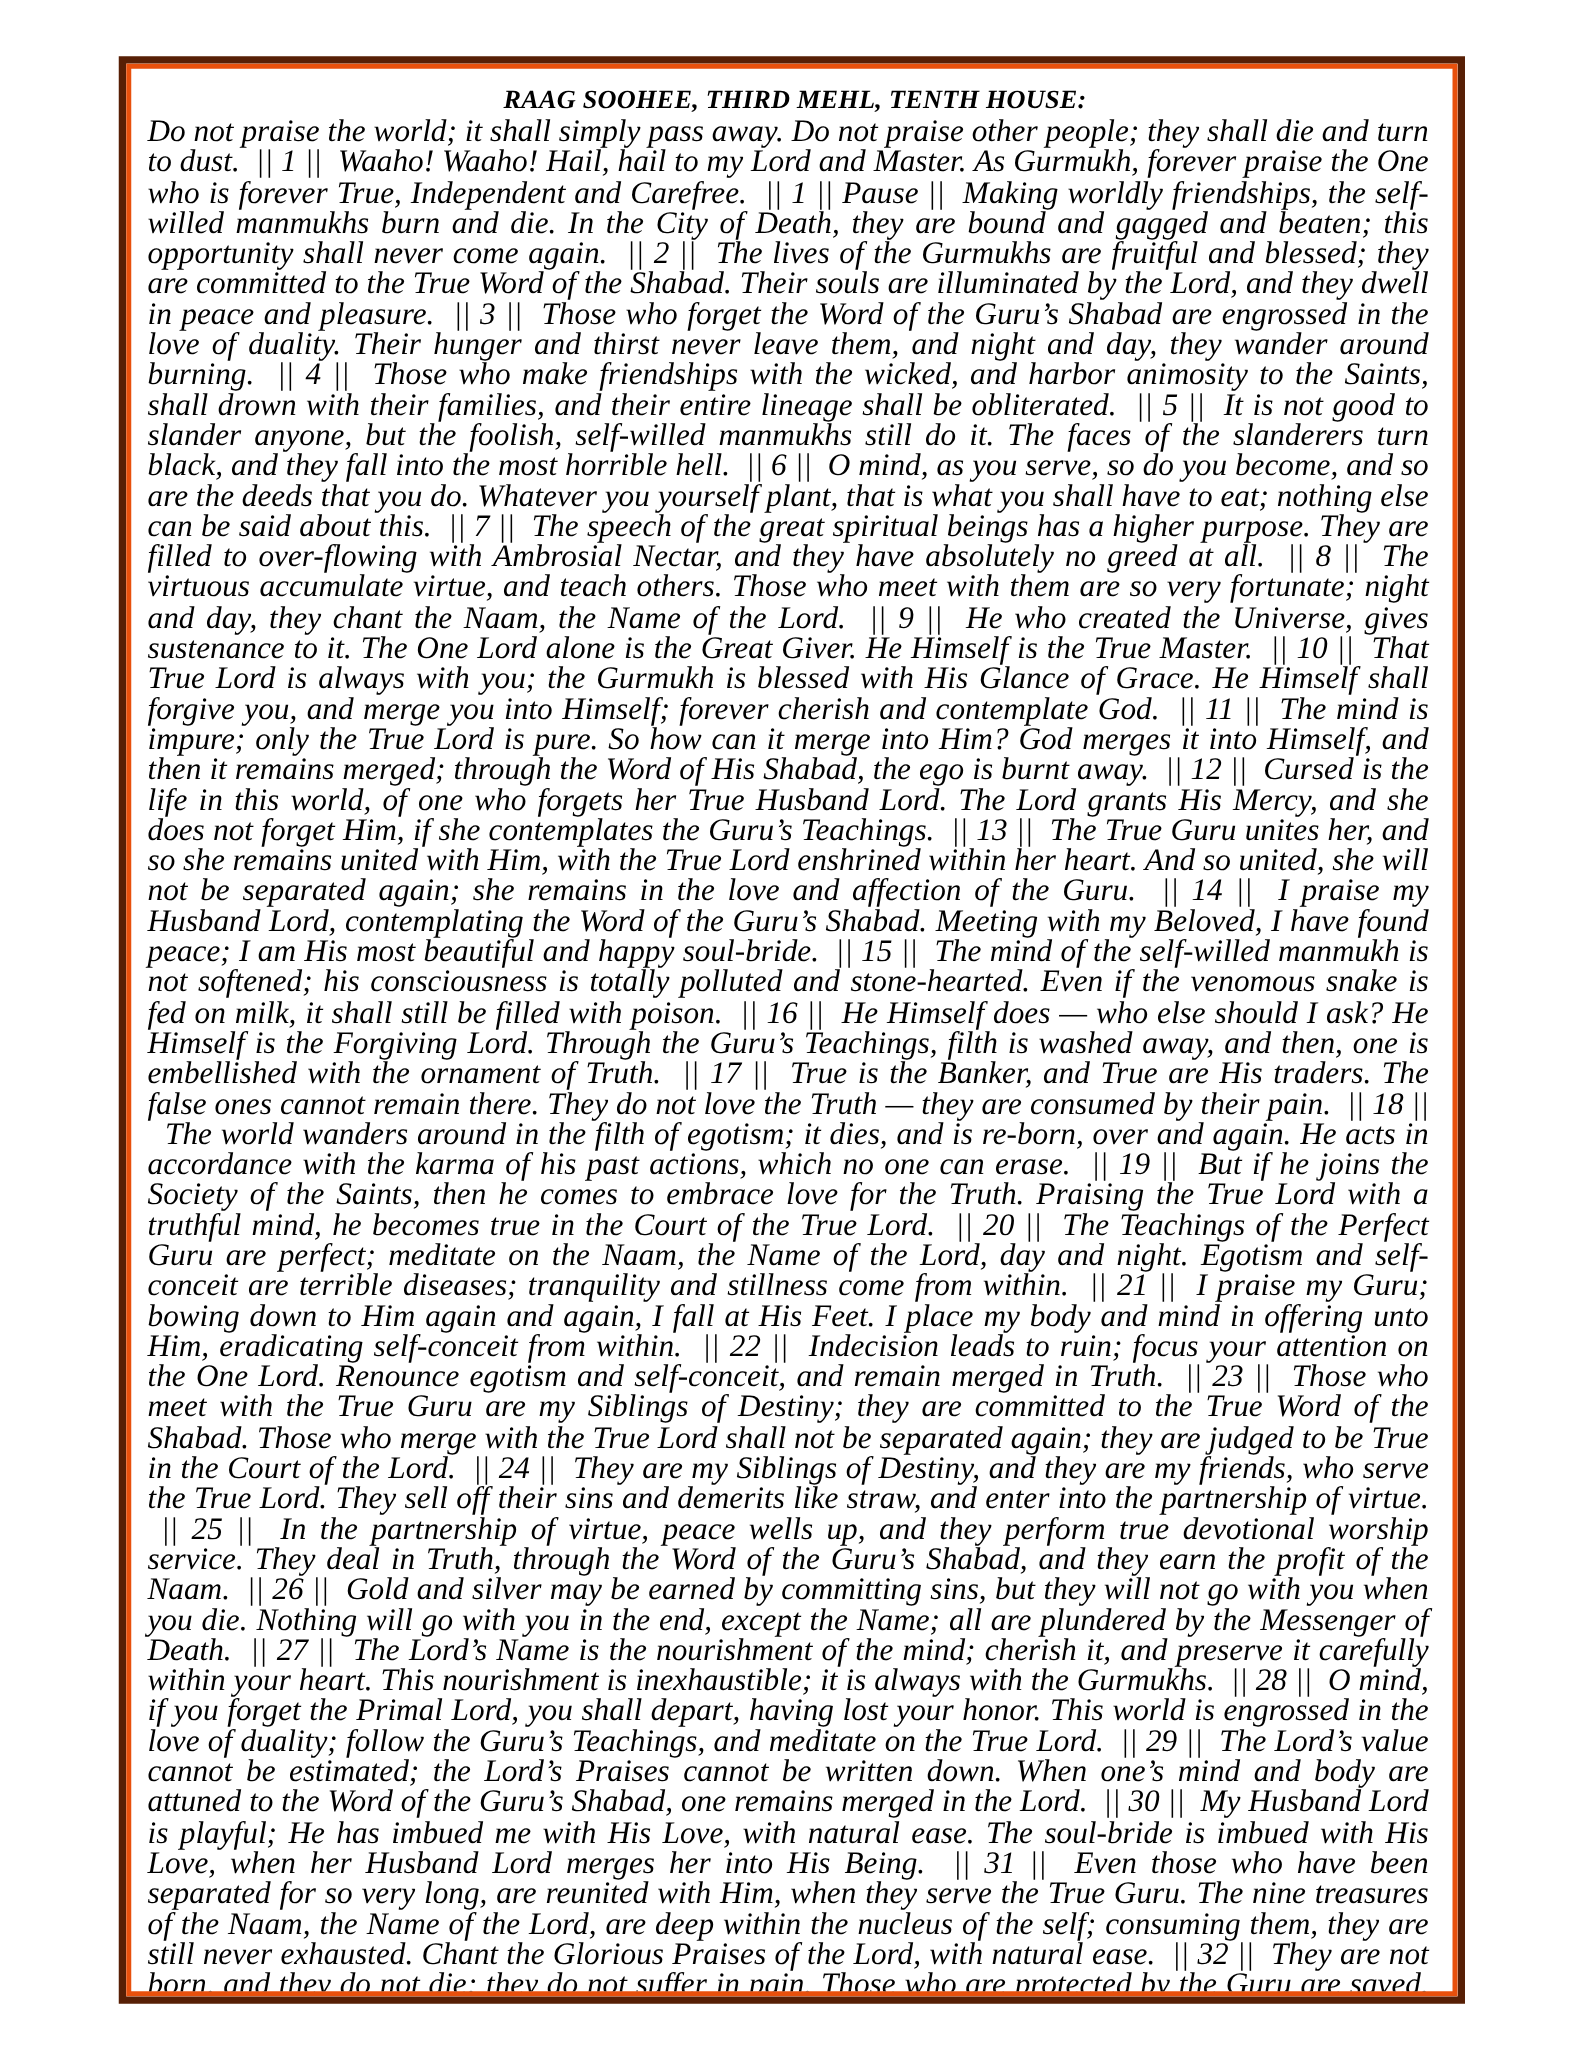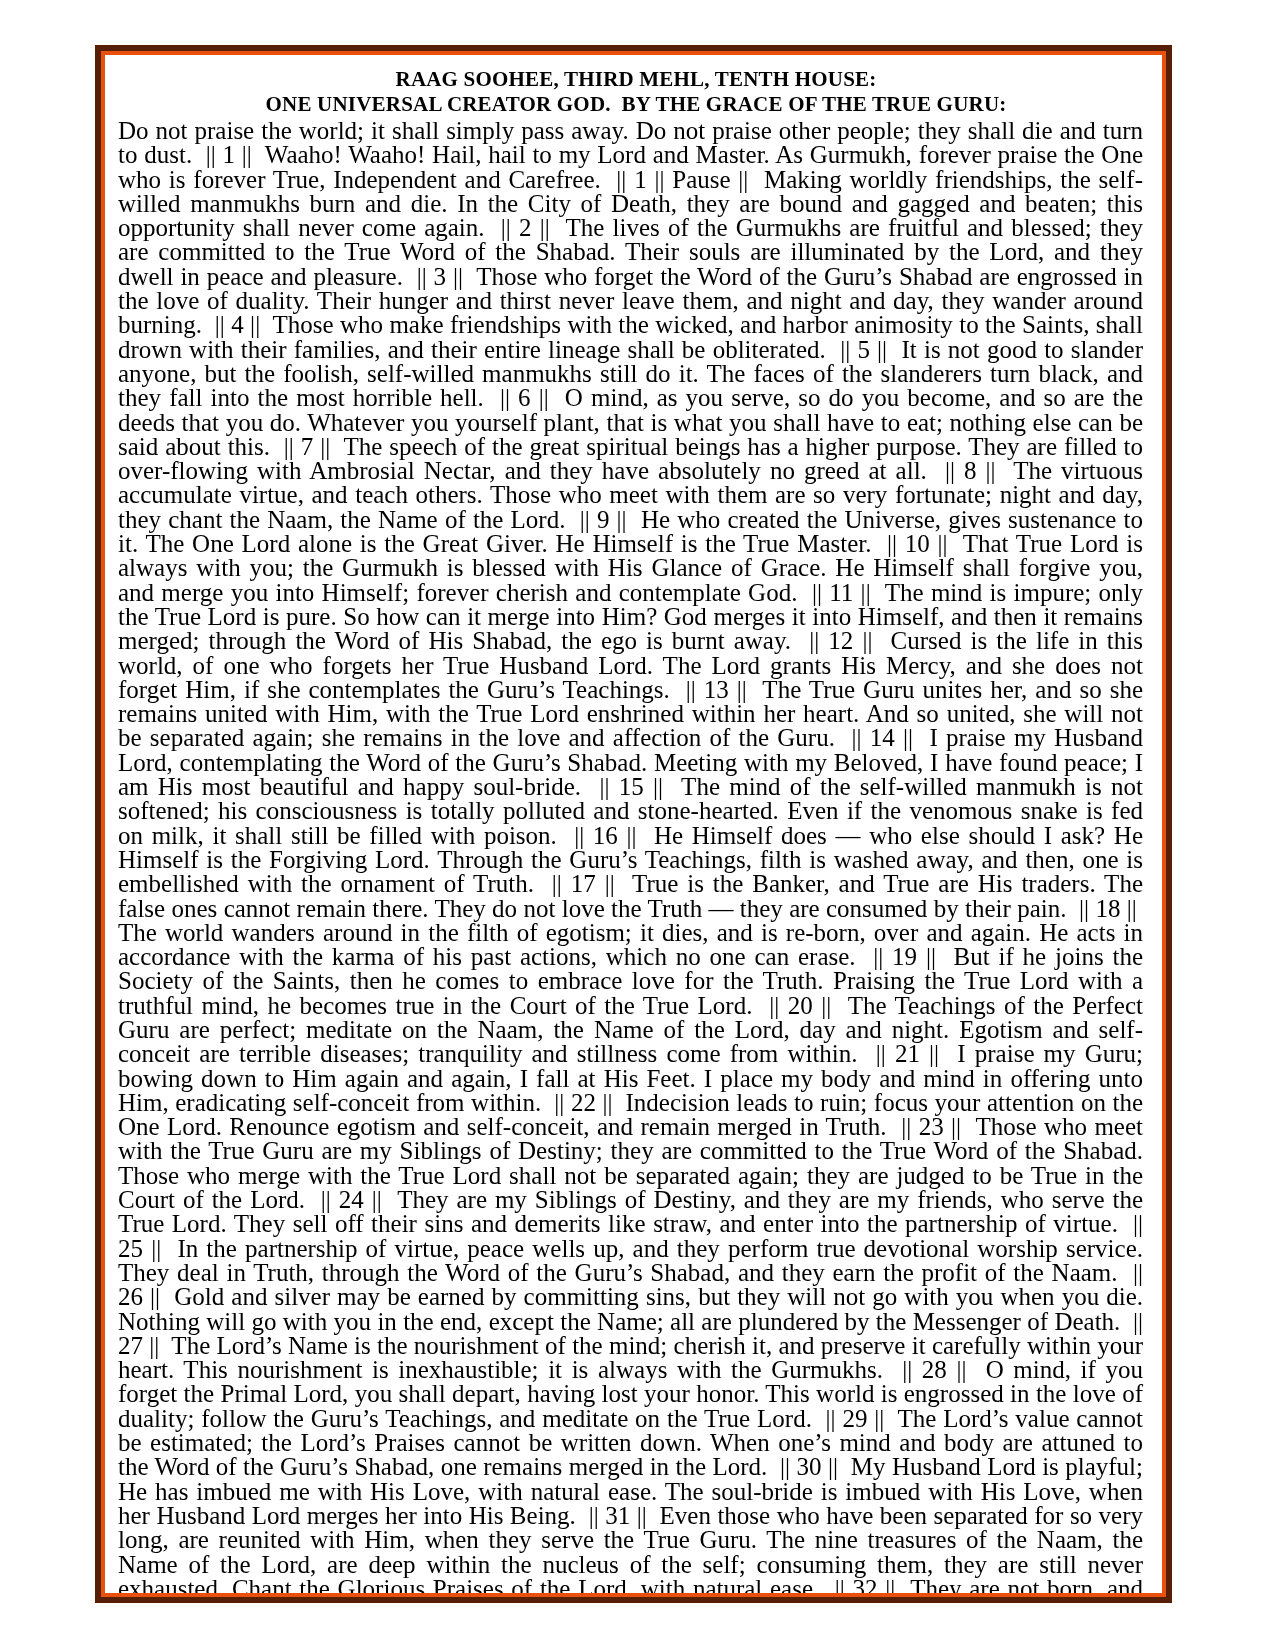--- a/index.html
+++ b/index.html
@@ -17,20 +17,21 @@
     background: var(--page-background);
     color: var(--text);
     font-family: "Liberation Serif", "DejaVu Serif", serif;
     position: relative;
   }
   .frame {
     position: absolute;
     left: 95px; top: 45px;
     width: 1077px; height: 1558px;
     border: 6px solid var(--border-outer);
+    font-style: italic;
   }
   .frame-inner {
     width: 100%; height: 100%;
     border: 4px solid var(--border-inner);
     background: var(--page-background);
     padding: 12px 8px 0 13px;
     overflow: hidden;
   }
   .title-line {
     text-align: center;
@@ -60,21 +61,20 @@
   }
 </style>
 </head>
 <body>
 
 <div class="frame">
   <div class="frame-inner">
 
     <div class="title-line">RAAG SOOHEE, THIRD MEHL, TENTH HOUSE:</div>
 
-    <div class="title-line">ONE UNIVERSAL CREATOR GOD.&nbsp; BY THE GRACE OF THE TRUE GURU:</div>
 
     <p class="scripture">Do not praise the world; it shall simply pass away. Do not praise other people; they shall die and turn to dust. &nbsp;|| 1 ||&nbsp; Waaho! Waaho! Hail, hail to my Lord and Master. As Gurmukh, forever praise the One who is forever True, Independent and Carefree. &nbsp;|| 1 || Pause ||&nbsp; Making worldly friendships, the self-willed manmukhs burn and die. In the City of Death, they are bound and gagged and beaten; this opportunity shall never come again. &nbsp;|| 2 ||&nbsp; The lives of the Gurmukhs are fruitful and blessed; they are committed to the True Word of the Shabad. Their souls are illuminated by the Lord, and they dwell in peace and pleasure. &nbsp;|| 3 ||&nbsp; Those who forget the Word of the Guru’s Shabad are engrossed in the love of duality. Their hunger and thirst never leave them, and night and day, they wander around burning. &nbsp;|| 4 ||&nbsp; Those who make friendships with the wicked, and harbor animosity to the Saints, shall drown with their families, and their entire lineage shall be obliterated. &nbsp;|| 5 ||&nbsp; It is not good to slander anyone, but the foolish, self-willed manmukhs still do it. The faces of the slanderers turn black, and they fall into the most horrible hell. &nbsp;|| 6 ||&nbsp; O mind, as you serve, so do you become, and so are the deeds that you do. Whatever you yourself plant, that is what you shall have to eat; nothing else can be said about this. &nbsp;|| 7 ||&nbsp; The speech of the great spiritual beings has a higher purpose. They are filled to over-flowing with Ambrosial Nectar, and they have absolutely no greed at all. &nbsp;|| 8 ||&nbsp; The virtuous accumulate virtue, and teach others. Those who meet with them are so very fortunate; night and day, they chant the Naam, the Name of the Lord. &nbsp;|| 9 ||&nbsp; He who created the Universe, gives sustenance to it. The One Lord alone is the Great Giver. He Himself is the True Master. &nbsp;|| 10 ||&nbsp; That True Lord is always with you; the Gurmukh is blessed with His Glance of Grace. He Himself shall forgive you, and merge you into Himself; forever cherish and contemplate God. &nbsp;|| 11 ||&nbsp; The mind is impure; only the True Lord is pure. So how can it merge into Him? God merges it into Himself, and then it remains merged; through the Word of His Shabad, the ego is burnt away. &nbsp;|| 12 ||&nbsp; Cursed is the life in this world, of one who forgets her True Husband Lord. The Lord grants His Mercy, and she does not forget Him, if she contemplates the Guru’s Teachings. &nbsp;|| 13 ||&nbsp; The True Guru unites her, and so she remains united with Him, with the True Lord enshrined within her heart. And so united, she will not be separated again; she remains in the love and affection of the Guru. &nbsp;|| 14 ||&nbsp; I praise my Husband Lord, contemplating the Word of the Guru’s Shabad. Meeting with my Beloved, I have found peace; I am His most beautiful and happy soul-bride. &nbsp;|| 15 ||&nbsp; The mind of the self-willed manmukh is not softened; his consciousness is totally polluted and stone-hearted. Even if the venomous snake is fed on milk, it shall still be filled with poison. &nbsp;|| 16 ||&nbsp; He Himself does — who else should I ask? He Himself is the Forgiving Lord. Through the Guru’s Teachings, filth is washed away, and then, one is embellished with the ornament of Truth. &nbsp;|| 17 ||&nbsp; True is the Banker, and True are His traders. The false ones cannot remain there. They do not love the Truth — they are consumed by their pain. &nbsp;|| 18 ||&nbsp; The world wanders around in the filth of egotism; it dies, and is re-born, over and again. He acts in accordance with the karma of his past actions, which no one can erase. &nbsp;|| 19 ||&nbsp; But if he joins the Society of the Saints, then he comes to embrace love for the Truth. Praising the True Lord with a truthful mind, he becomes true in the Court of the True Lord. &nbsp;|| 20 ||&nbsp; The Teachings of the Perfect Guru are perfect; meditate on the Naam, the Name of the Lord, day and night. Egotism and self-conceit are terrible diseases; tranquility and stillness come from within. &nbsp;|| 21 ||&nbsp; I praise my Guru; bowing down to Him again and again, I fall at His Feet. I place my body and mind in offering unto Him, eradicating self-conceit from within. &nbsp;|| 22 ||&nbsp; Indecision leads to ruin; focus your attention on the One Lord. Renounce egotism and self-conceit, and remain merged in Truth. &nbsp;|| 23 ||&nbsp; Those who meet with the True Guru are my Siblings of Destiny; they are committed to the True Word of the Shabad. Those who merge with the True Lord shall not be separated again; they are judged to be True in the Court of the Lord. &nbsp;|| 24 ||&nbsp; They are my Siblings of Destiny, and they are my friends, who serve the True Lord. They sell off their sins and demerits like straw, and enter into the partnership of virtue. &nbsp;|| 25 ||&nbsp; In the partnership of virtue, peace wells up, and they perform true devotional worship service. They deal in Truth, through the Word of the Guru’s Shabad, and they earn the profit of the Naam. &nbsp;|| 26 ||&nbsp; Gold and silver may be earned by committing sins, but they will not go with you when you die. Nothing will go with you in the end, except the Name; all are plundered by the Messenger of Death. &nbsp;|| 27 ||&nbsp; The Lord’s Name is the nourishment of the mind; cherish it, and preserve it carefully within your heart. This nourishment is inexhaustible; it is always with the Gurmukhs. &nbsp;|| 28 ||&nbsp; O mind, if you forget the Primal Lord, you shall depart, having lost your honor. This world is engrossed in the love of duality; follow the Guru’s Teachings, and meditate on the True Lord. &nbsp;|| 29 ||&nbsp; The Lord’s value cannot be estimated; the Lord’s Praises cannot be written down. When one’s mind and body are attuned to the Word of the Guru’s Shabad, one remains merged in the Lord. &nbsp;|| 30 ||&nbsp; My Husband Lord is playful; He has imbued me with His Love, with natural ease. The soul-bride is imbued with His Love, when her Husband Lord merges her into His Being. &nbsp;|| 31 ||&nbsp; Even those who have been separated for so very long, are reunited with Him, when they serve the True Guru. The nine treasures of the Naam, the Name of the Lord, are deep within the nucleus of the self; consuming them, they are still never exhausted. Chant the Glorious Praises of the Lord, with natural ease. &nbsp;|| 32 ||&nbsp; They are not born, and they do not die; they do not suffer in pain. Those who are protected by the Guru are saved. They celebrate with the Lord. &nbsp;|| 33 ||&nbsp; Those who are united with the Lord, the True Friend, are not separated again; night and day, they remain blended with Him. In this world, only a rare few are known, O Nanak, to have obtained the True Lord. &nbsp;|| 34 || 1 || 3 ||</p>
 
     <div class="footer-line">
       <span>Sunday, 13</span><sup>th</sup><span> Assu (Samvat 557 Nanakshahi) 28</span><sup>th</sup><span> September, 2025 &nbsp; (Ang: &nbsp;755)</span>
     </div>
 
   </div>
 </div>
 

